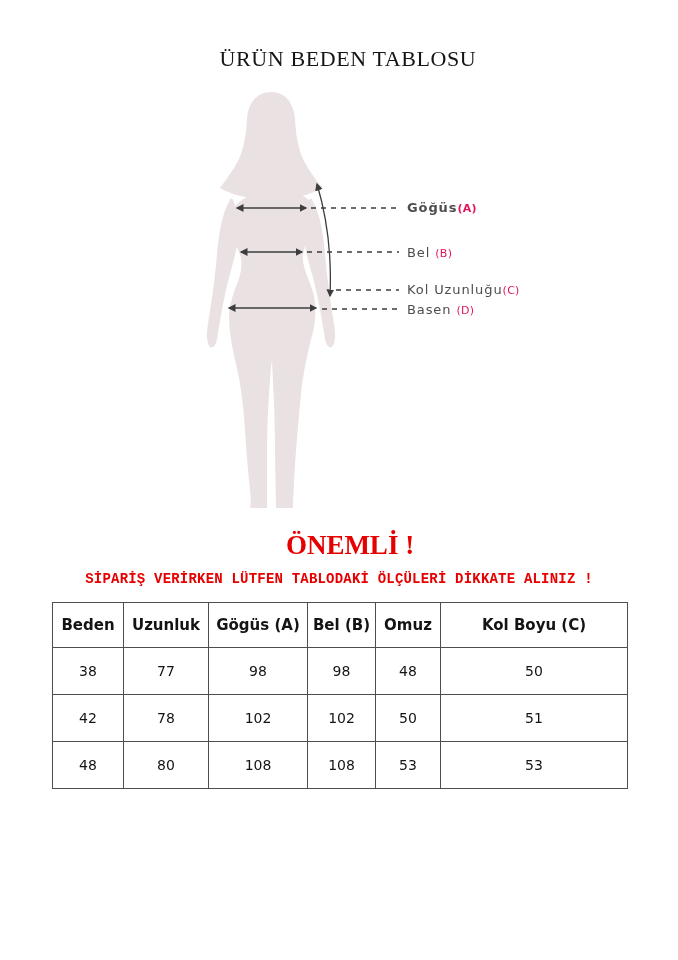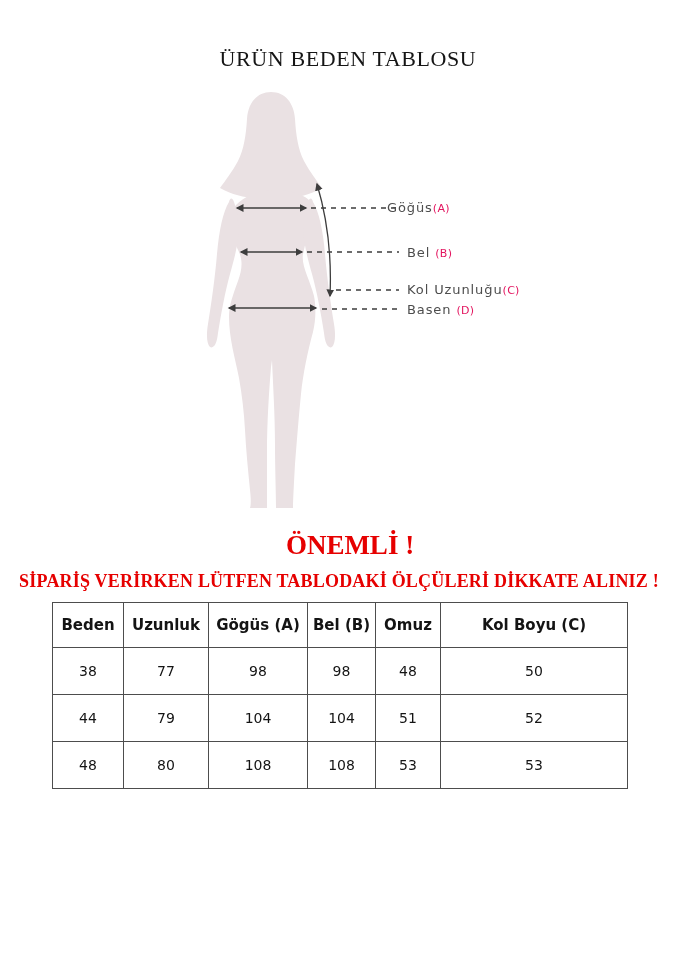--- a/index.html
+++ b/index.html
@@ -26,22 +26,22 @@
 
   .important{
     position:absolute;top:529px;left:0;width:100%;margin:0;
     text-align:center;color:#e60000;
     font-family:"Liberation Serif",serif;font-weight:700;
     font-size:27px;line-height:1.2;padding-left:11px;
   }
   .warning{
     position:absolute;top:570px;left:0;width:100%;margin:0;
     text-align:center;color:#e60000;
-    font-family:Liberation Serif, serif;font-weight:700;
-    font-size:18px;line-height:1.3;letter-spacing:0.2px;
+    font-family:Liberation Mono, monospace;font-weight:700;
+    font-size:14px;line-height:1.3;letter-spacing:0.2px;
   }
 
   table.size-table{
     position:absolute;left:52px;top:602px;width:575px;
     border-collapse:collapse;table-layout:fixed;color:#141414;
   }
   .size-table th,.size-table td{
     border:1px solid #4d4d4d;text-align:center;vertical-align:middle;
     padding:4px;overflow:hidden;
   }
@@ -129,21 +129,21 @@
     </g>
 
     <g stroke="#3d3d3d" stroke-width="1.3" stroke-dasharray="5,5" fill="none">
       <path d="M 311 208 L 399 208"></path>
       <path d="M 307 252 L 399 252"></path>
       <path d="M 336 290 L 399 290"></path>
       <path d="M 322 309 L 399 309"></path>
     </g>
   </svg>
 
-  <div class="m-label" style="left:387px;top:201px;">
+  <div class="m-label" style="left:407px;top:201px;font-weight:bold;">
     <span>Göğüs</span><span class="letter">(A)</span>
   </div>
   <div class="m-label" style="left:407px;top:246px;">
     <span>Bel </span><span class="letter">(B)</span>
   </div>
   <div class="m-label" style="left:407px;top:283px;">
     <span>Kol Uzunluğu</span><span class="letter">(C)</span>
   </div>
   <div class="m-label" style="left:407px;top:303px;">
     <span>Basen </span><span class="letter">(D)</span>
@@ -174,26 +174,26 @@
     <tbody>
         <tr>
           <td>38</td>
           <td>77</td>
           <td>98</td>
           <td>98</td>
           <td>48</td>
           <td>50</td>
         </tr>
         <tr>
-          <td>44</td>
-          <td>79</td>
-          <td>104</td>
-          <td>104</td>
+          <td>42</td>
+          <td>78</td>
+          <td>102</td>
+          <td>102</td>
+          <td>50</td>
           <td>51</td>
-          <td>52</td>
         </tr>
         <tr>
           <td>48</td>
           <td>80</td>
           <td>108</td>
           <td>108</td>
           <td>53</td>
           <td>53</td>
         </tr>
       </tbody>

